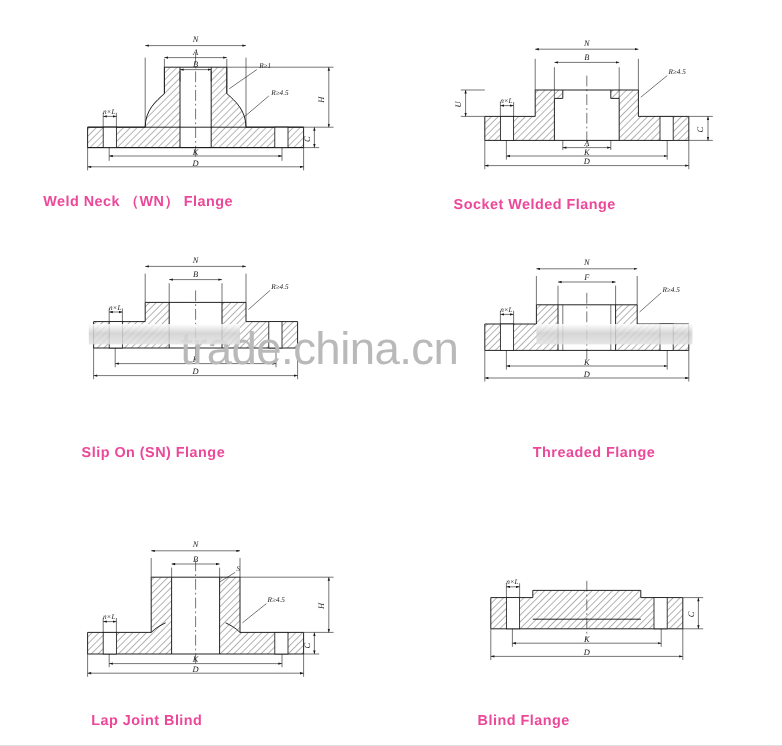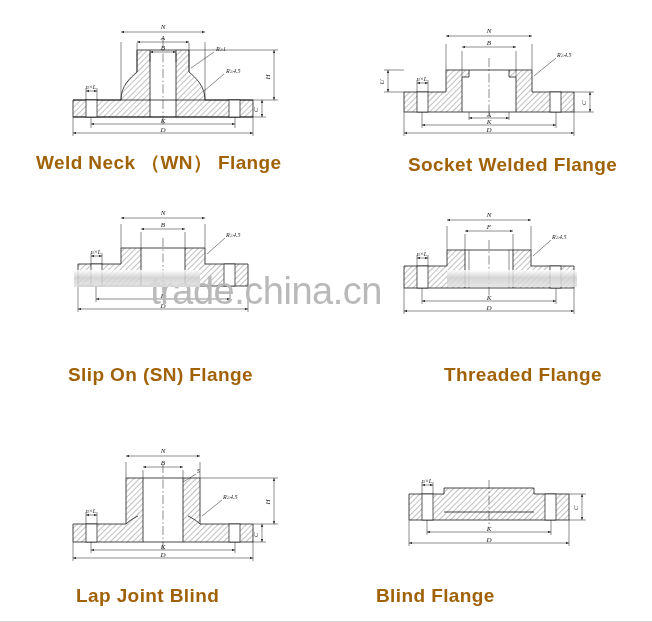--- a/index.html
+++ b/index.html
@@ -40,36 +40,36 @@
     display: flex;
     align-items: center;
     justify-content: center;
   }
   .figure svg {
     display: block;
   }
   .caption {
     font-family: "Liberation Sans", sans-serif;
     font-weight: bold;
-    font-size: 19px;
-    color: #a16207;
+    font-size: 12px;
+    color: #ec4899;
     letter-spacing: 0.4px;
     white-space: nowrap;
     padding-bottom: 4px;
   }
   .cap-row-1 { margin-bottom: 26px; }
   .cap-row-2 { margin-bottom: 26px; }
   .cap-row-3 { margin-bottom: 10px; }
 
   .cap-left  { align-self: flex-start; margin-left: 36px; }
   .cap-left2 { align-self: flex-start; margin-left: 68px; margin-top: 48px; }
   .cap-left3 { align-self: flex-start; margin-left: 76px; }
-  .cap-right  { align-self: flex-start; margin-left: 82px; }
+  .cap-right  { align-self: flex-start; margin-left: 52px; }
   .cap-right2 { align-self: flex-start; margin-left: 118px; margin-top: 44px; }
-  .cap-right3 { align-self: flex-start; margin-left: 50px; }
+  .cap-right3 { align-self: flex-start; margin-left: 72px; }
 
   
   .ln   { stroke: #1a1a1a; stroke-width: 0.8; fill: none; }
   .ln-t { stroke: #1a1a1a; stroke-width: 0.5; fill: none; }
   .dim  { stroke: #1a1a1a; stroke-width: 0.5; fill: none; }
   .ctr  { stroke: #1a1a1a; stroke-width: 0.5; fill: none;
           stroke-dasharray: 9 2.5 1.5 2.5; }
   .lbl  { font-family: "Liberation Serif", serif; font-style: italic;
           font-size: 7px; fill: #1a1a1a; }
   .lbl-s{ font-family: "Liberation Serif", serif; font-style: italic;

